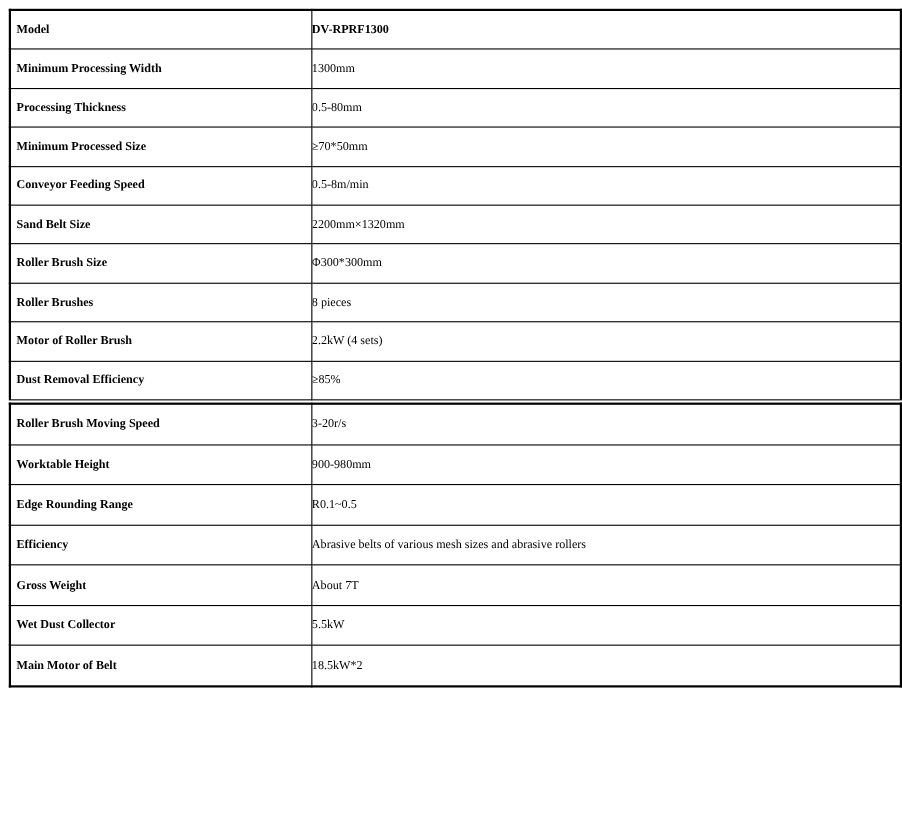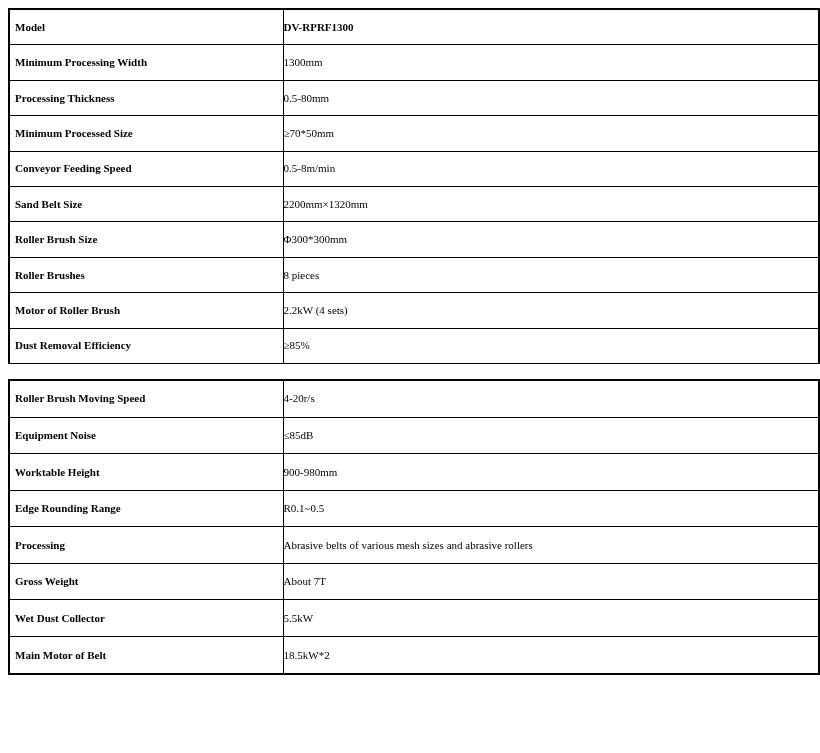--- a/index.html
+++ b/index.html
@@ -25,21 +25,21 @@
     border-collapse: collapse;
     width: 810px;
     table-layout: fixed;
   }
   table.spec-table.part-1 {
     border: 2px solid #000000;
     border-bottom-width: 1px;
   }
   table.spec-table.part-2 {
     border: 2px solid #000000;
-    margin-top: 15px;
+    margin-top: 2px;
   }
   .spec-table td {
     border: 1px solid #000000;
     padding: 0;
     vertical-align: middle;
     font-size: 11px;
     line-height: 1.15;
     overflow: hidden;
   }
   .spec-table col.label-col { width: 274px; }
@@ -108,36 +108,32 @@
       </tbody>
   </table>
   <table class="spec-table part-2">
     <colgroup>
       <col class="label-col">
       <col class="value-col">
     </colgroup>
     <tbody>
         <tr>
           <td class="label-cell">Roller Brush Moving Speed</td>
-          <td class="value-cell">4-20r/s</td>
-        </tr>
-        <tr>
-          <td class="label-cell">Equipment Noise</td>
-          <td class="value-cell">≤85dB</td>
+          <td class="value-cell">3-20r/s</td>
         </tr>
         <tr>
           <td class="label-cell">Worktable Height</td>
           <td class="value-cell">900-980mm</td>
         </tr>
         <tr>
           <td class="label-cell">Edge Rounding Range</td>
           <td class="value-cell">R0.1~0.5</td>
         </tr>
         <tr>
-          <td class="label-cell">Processing</td>
+          <td class="label-cell">Efficiency</td>
           <td class="value-cell">Abrasive belts of various mesh sizes and abrasive rollers</td>
         </tr>
         <tr>
           <td class="label-cell">Gross Weight</td>
           <td class="value-cell">About 7T</td>
         </tr>
         <tr>
           <td class="label-cell">Wet Dust Collector</td>
           <td class="value-cell">5.5kW</td>
         </tr>

